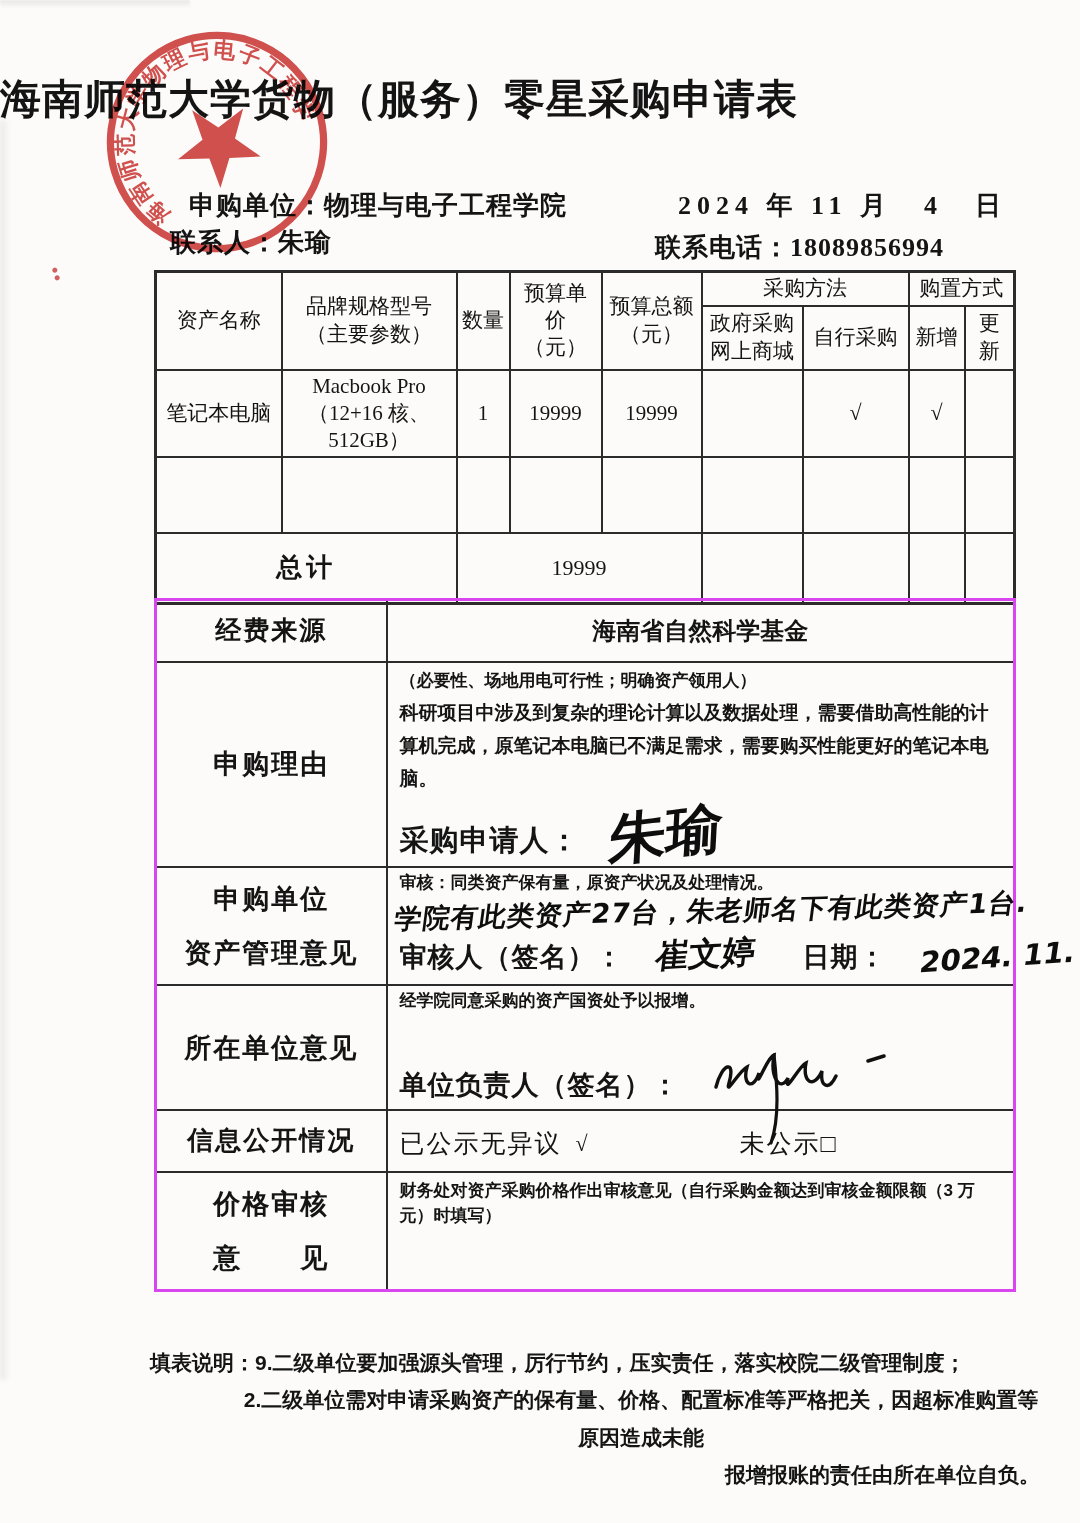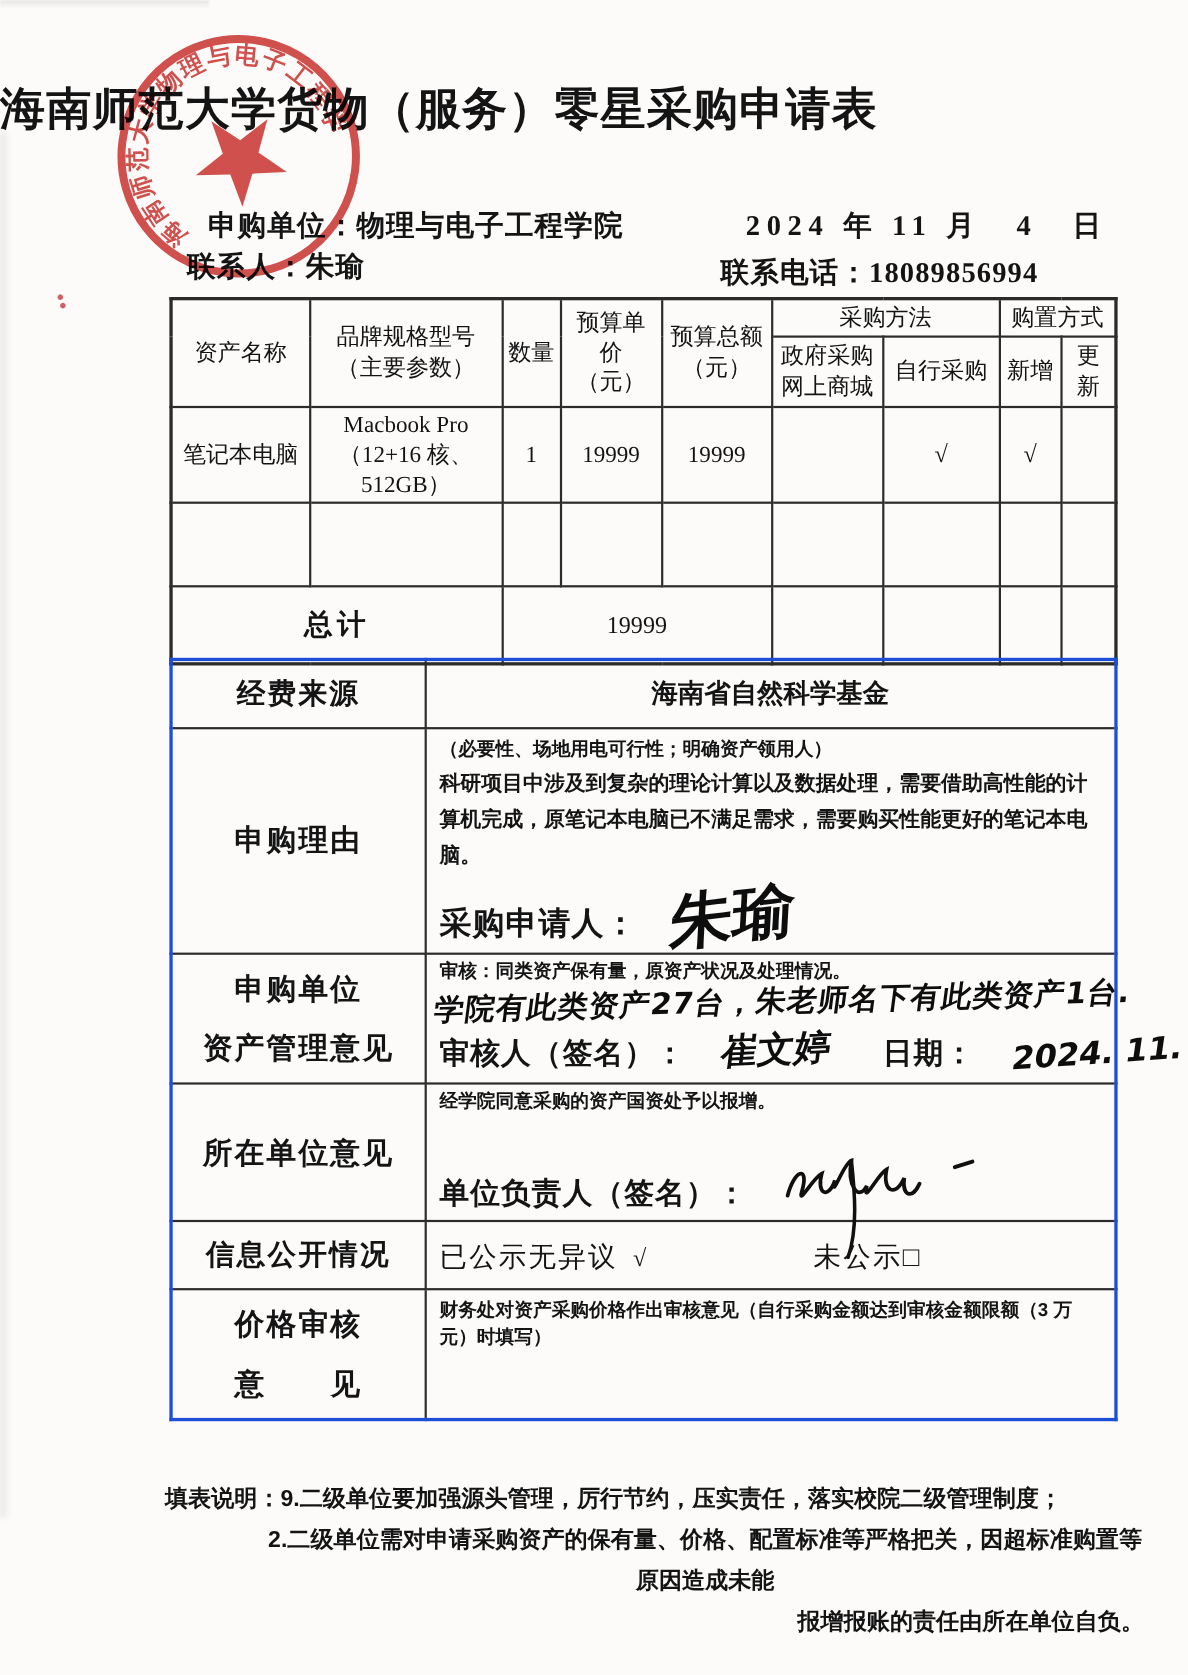--- a/index.html
+++ b/index.html
@@ -31,21 +31,21 @@
   .hl-phone{left:655px;top:230px;}
   
   .stamp{position:absolute;left:98px;top:22px;width:238px;height:240px;
     opacity:.84;mix-blend-mode:multiply;}
   
   table{border-collapse:collapse;table-layout:fixed;}
   td,th{border:2px solid #2b2b2b;padding:2px 4px;font-weight:normal;
     text-align:center;vertical-align:middle;font-size:21px;line-height:1.3;
     overflow:visible;}
   .tableA{position:absolute;left:154px;top:270px;width:859px;border:3px solid #2b2b2b;}
-  .tableB{position:absolute;left:154px;top:598px;width:859px;border:3px solid #1d4ed8;}
+  .tableB{position:absolute;left:154px;top:598px;width:859px;border:3px solid #d946ef;}
   .tableB td.lbl{font-size:27px;font-weight:600;letter-spacing:2px;line-height:2.0;padding:4px 6px;}
   .tableB td.val{text-align:left;vertical-align:top;padding:6px 12px;}
   .hint{font-family:"Liberation Sans","DejaVu Sans",sans-serif;
     font-size:17px;font-weight:700;line-height:1.45;text-align:left;}
   .bodytext{font-family:"Liberation Sans","DejaVu Sans",sans-serif;
     font-size:19px;font-weight:600;line-height:1.75;text-align:left;margin-top:2px;}
   .sigline{display:flex;align-items:flex-end;white-space:nowrap;gap:24px;}
   .siglabel{font-size:27px;font-weight:600;letter-spacing:1px;}
   .hw{font-family:"DejaVu Sans",sans-serif;font-weight:700;
     transform:skewX(-8deg) rotate(-2deg);display:inline-block;color:#0d0d0d;}

